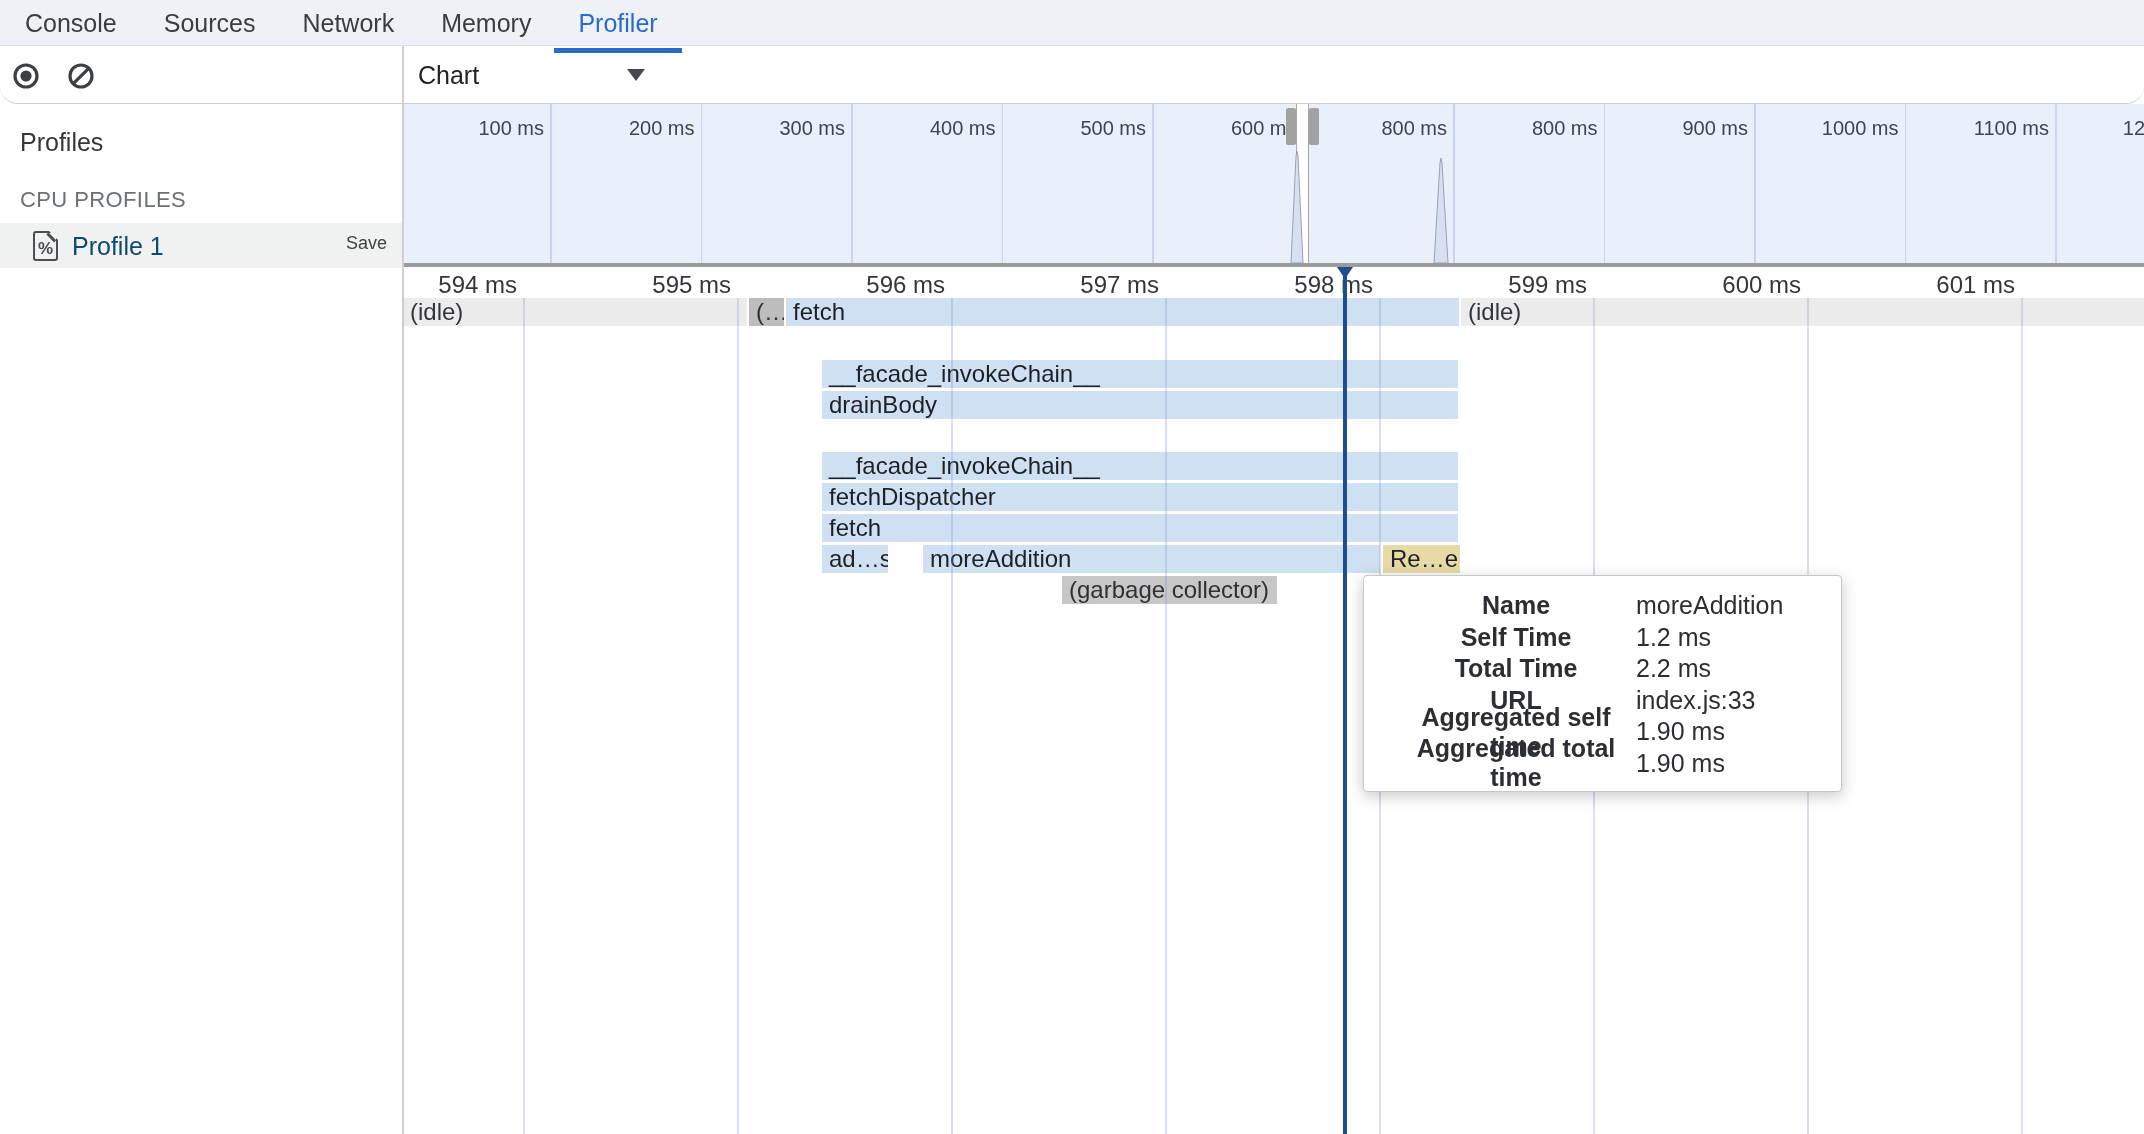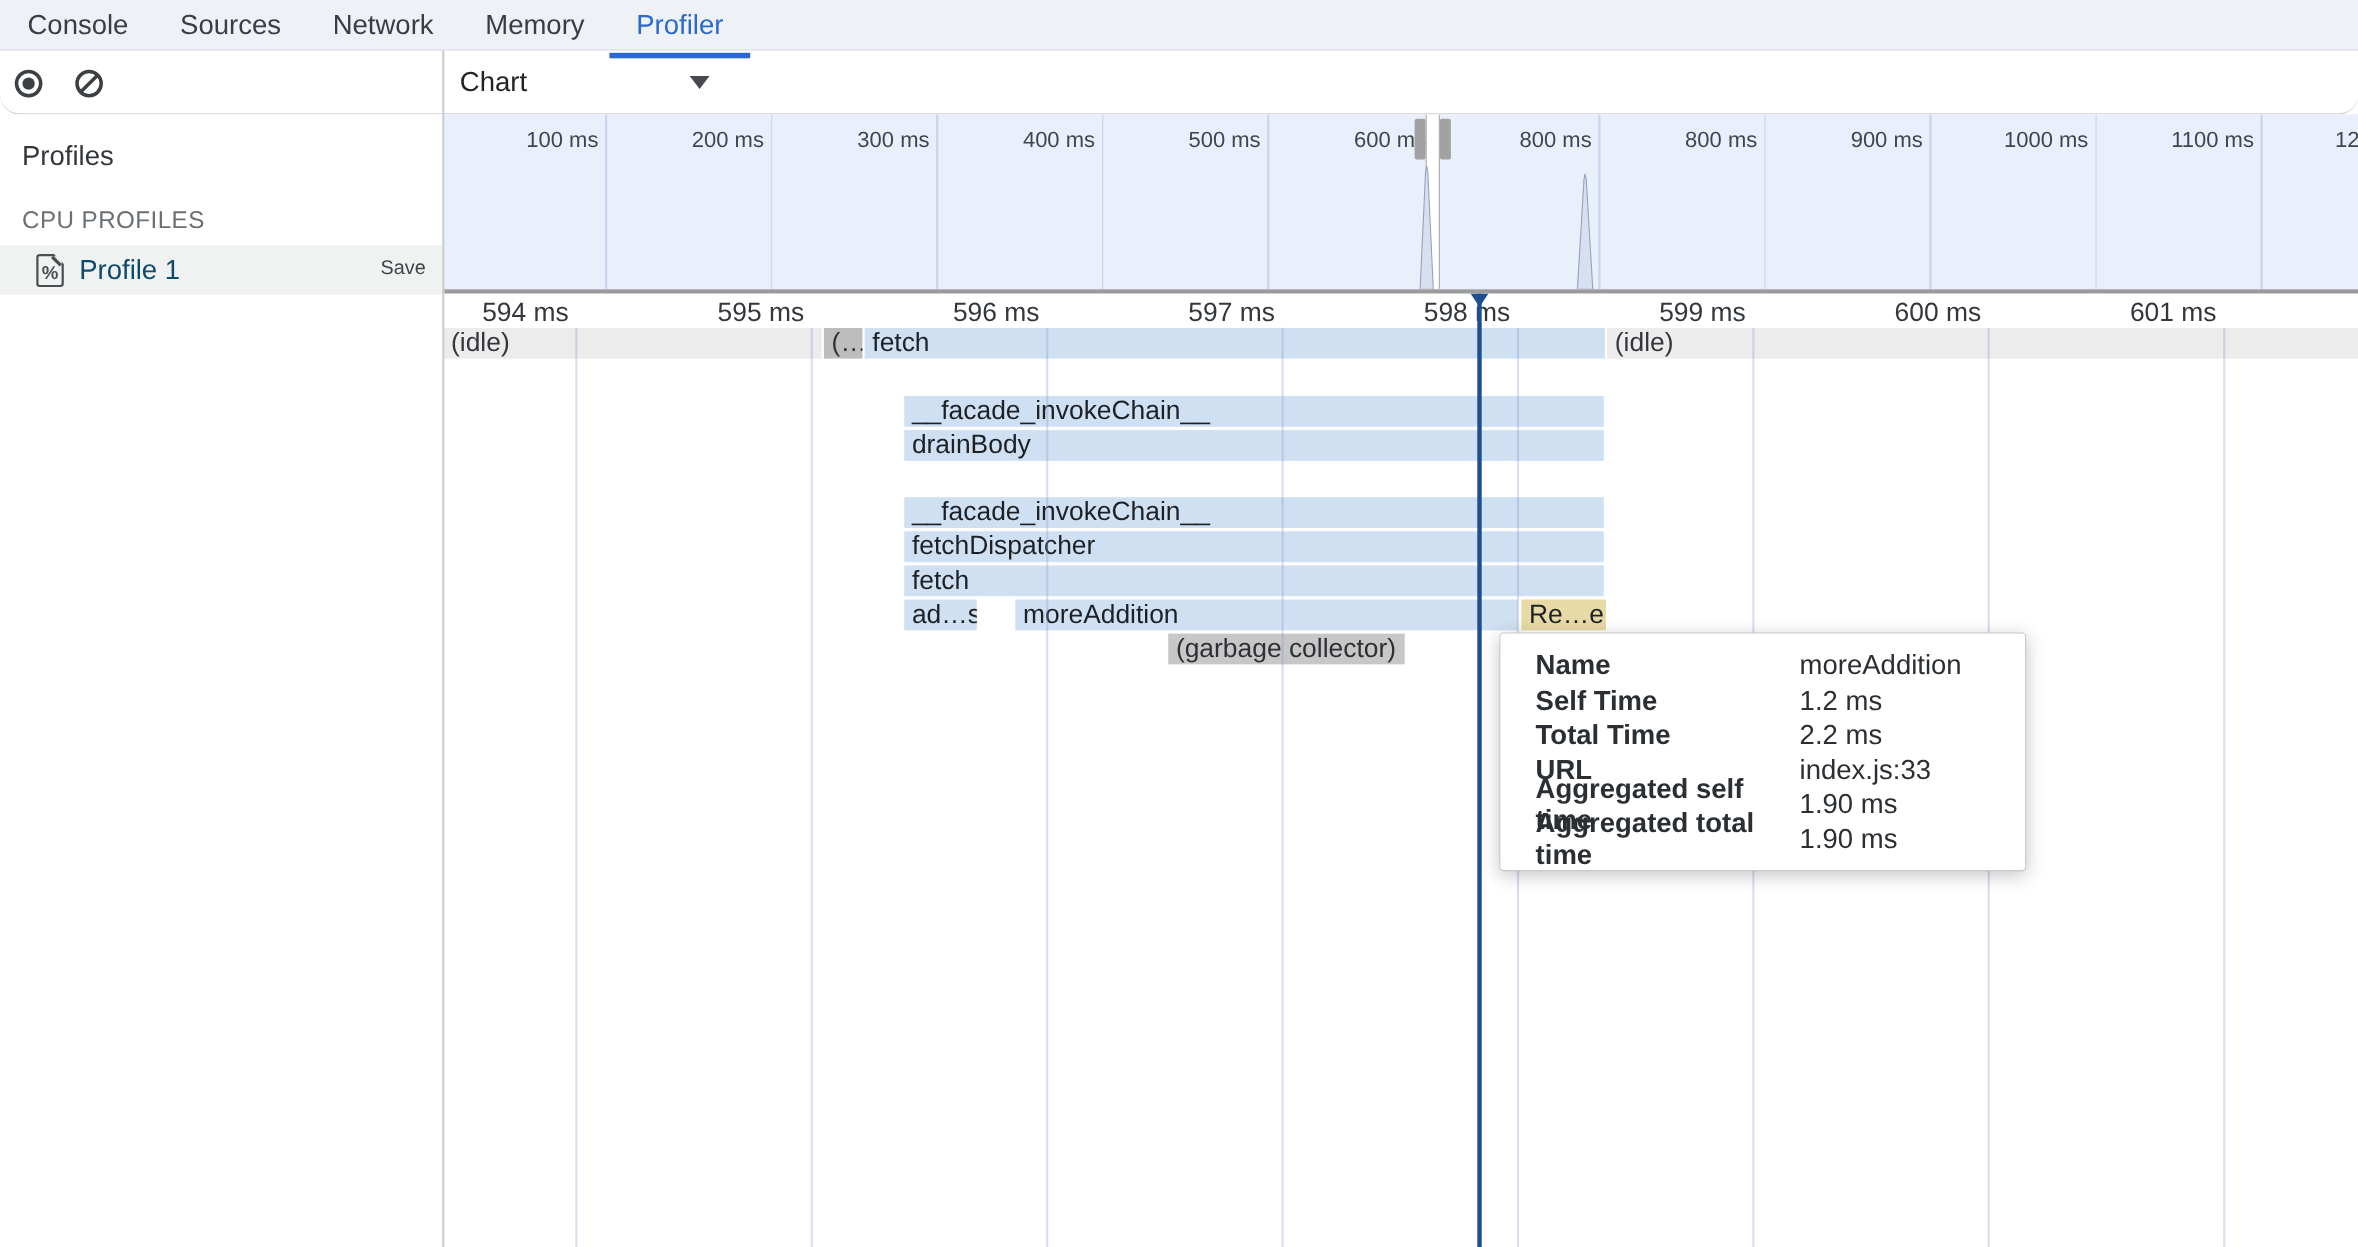--- a/index.html
+++ b/index.html
@@ -75,21 +75,21 @@
   .dgrid { position:absolute; top:0; width:1.5px; height:867px; background:rgba(125,150,200,.30); }
   #marker-line { left:1343px; top:267px; width:4px; height:867px; background:#1d4f8f; z-index:4; }
   #marker-tri { left:1337px; top:267px; width:0; height:0; z-index:4;
     border-left:8px solid transparent; border-right:8px solid transparent;
     border-top:12px solid #1d4f8f; }
 
   
   #tooltip { left:1363px; top:575px; width:479px; height:217px; background:#fff;
     border:1px solid #c8c8c8; border-radius:4px; box-shadow:0 4px 16px rgba(0,0,0,.22);
     z-index:10; padding-top:14px; }
-  .trow { display:flex; height:31.5px; align-items:center; }
+  .trow { display:flex; height:31.5px; align-items:center;text-align:center; }
   .trow .tl { width:272px; padding-left:32px; font-weight:bold; font-size:25px; color:#2b2f33; }
   .trow .tv { font-size:25px; color:#2b2f33; }
 </style>
 </head>
 <body>
 
 <div id="tabbar" class="abs">
   <div class="tab">Console</div>
   <div class="tab">Sources</div>
   <div class="tab">Network</div>

